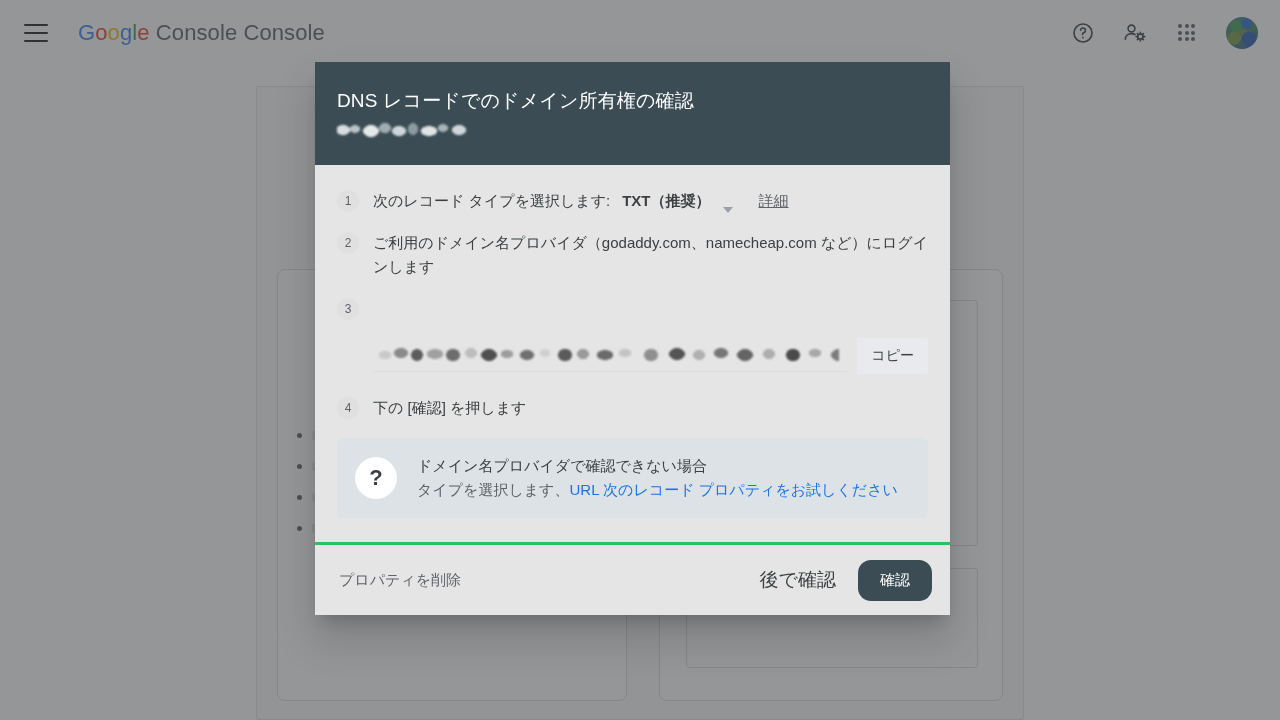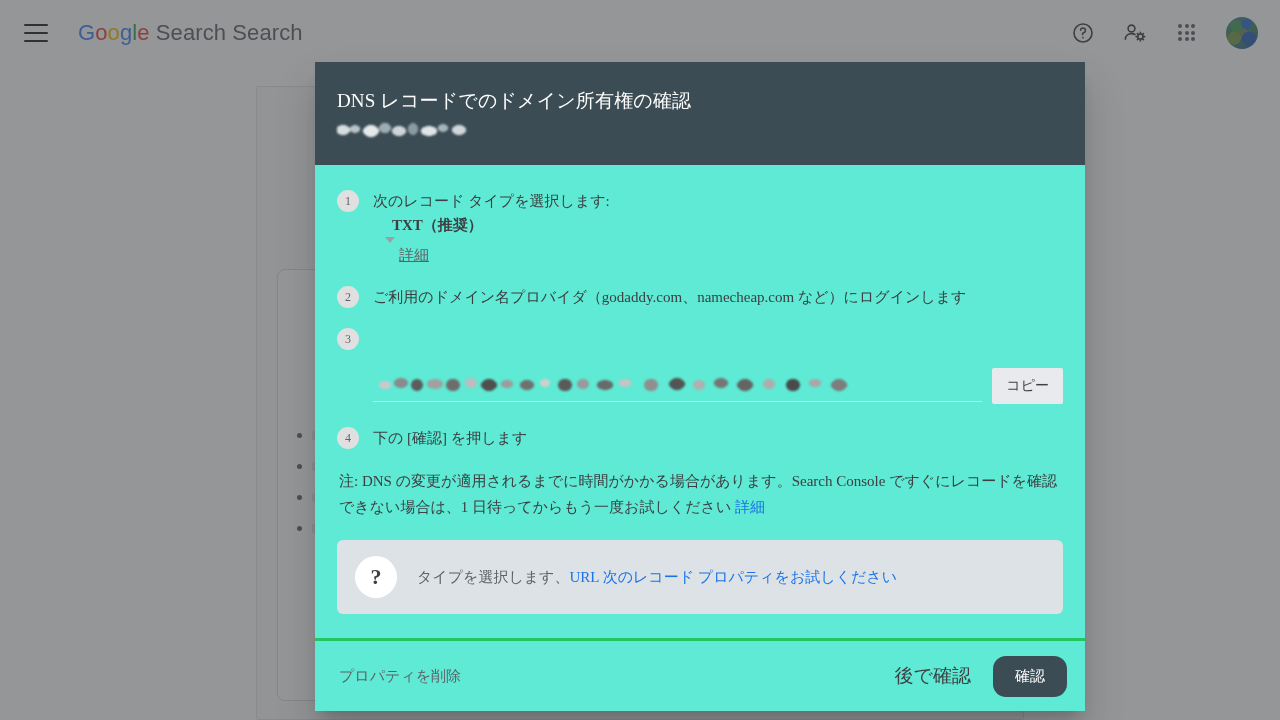--- a/index.html
+++ b/index.html
@@ -139,27 +139,26 @@
     position: absolute;
     inset: 0;
     background: rgba(60, 64, 67, 0.55);
     z-index: 2;
   }
 
   
   .dialog {
     position: absolute;
     left: 315px; top: 62px;
-    width: 770px;
-    background: #5eead4;
+    width: 635px;
+    background: #e5e5e5;
     box-shadow: 0 11px 15px -7px rgba(0,0,0,.2), 0 24px 38px 3px rgba(0,0,0,.14);
     z-index: 3;
     display: flex;
     flex-direction: column;
-    font-family: Liberation Serif, serif;
   }
 
   .dialog-header {
     background: #3c4c54;
     padding: 26px 22px 22px 22px;
     min-height: 103px;
   }
   .dialog-title {
     color: #ffffff;
     font-size: 19px;
@@ -201,25 +200,25 @@
     display: flex; align-items: center; justify-content: center;
     margin-right: 14px;
     margin-top: 1px;
   }
   .step-text {
     font-size: 15px;
     line-height: 24px;
     color: #3c4043;
   }
 
-  .record-select-row { display: flex; align-items: flex-start; flex-wrap: wrap; flex-direction: column; }
+  .record-select-row { display: flex; align-items: flex-end; flex-wrap: wrap; }
   .record-type-value {
     font-weight: bold;
     color: #3c4043;
-    margin-left: 19px;
+    margin-left: 12px;
   }
   .caret-down {
     width: 0; height: 0;
     border-left: 5px solid transparent;
     border-right: 5px solid transparent;
     border-top: 6px solid #9aa0a6;
     margin-left: 12px;
     cursor: pointer;
   }
   .link-gray {
@@ -413,21 +412,21 @@
   </div>
 
   <div class="topbar">
     <div class="hamburger">
       <span></span>
         <span></span>
         <span></span>
     </div>
     <div class="brand">
       <span class="g1">G</span><span class="g2">o</span><span class="g3">o</span><span class="g4">g</span><span class="g5">l</span><span class="g6">e</span>
-      <span class="product">Search Search</span>
+      <span class="product">Console Console</span>
     </div>
 
     <div class="topbar-right">
       <div class="ticon">
         <svg width="24" height="24" viewBox="0 0 24 24" fill="none" stroke="#3c4043" stroke-width="1.6">
           <circle cx="12" cy="12" r="9"></circle>
           <path d="M9.6 9.2a2.4 2.4 0 1 1 2.9 2.6c-.6.2-.9.7-.9 1.3v.5" stroke-linecap="round"></path>
           <circle cx="12" cy="16.6" r=".9" fill="#3c4043" stroke="none"></circle>
         </svg>
       </div>
@@ -491,28 +490,25 @@
           <div class="txt-redacted"></div>
         </div>
         <button class="copy-btn">コピー</button>
       </div>
 
       <div class="step">
         <div class="step-num">4</div>
         <div class="step-text">下の [確認] を押します</div>
       </div>
 
-      <div class="note">
-        <span>注: DNS の変更が適用されるまでに時間がかかる場合があります。Search Console ですぐにレコードを確認できない場合は、1 日待ってからもう一度お試しください</span>
-        <span class="link-blue">詳細</span>
-      </div>
 
       <div class="info-box">
         <div class="info-icon">?</div>
         <div>
+          <div class="info-title">ドメイン名プロバイダで確認できない場合</div>
           <div class="info-sub">
             <span>タイプを選択します、</span><span class="link-blue">URL 次のレコード プロパティをお試しください</span>
           </div>
         </div>
       </div>
 
     </div>
 
     <div class="dialog-footer">
       <button class="btn-text">プロパティを削除</button>

